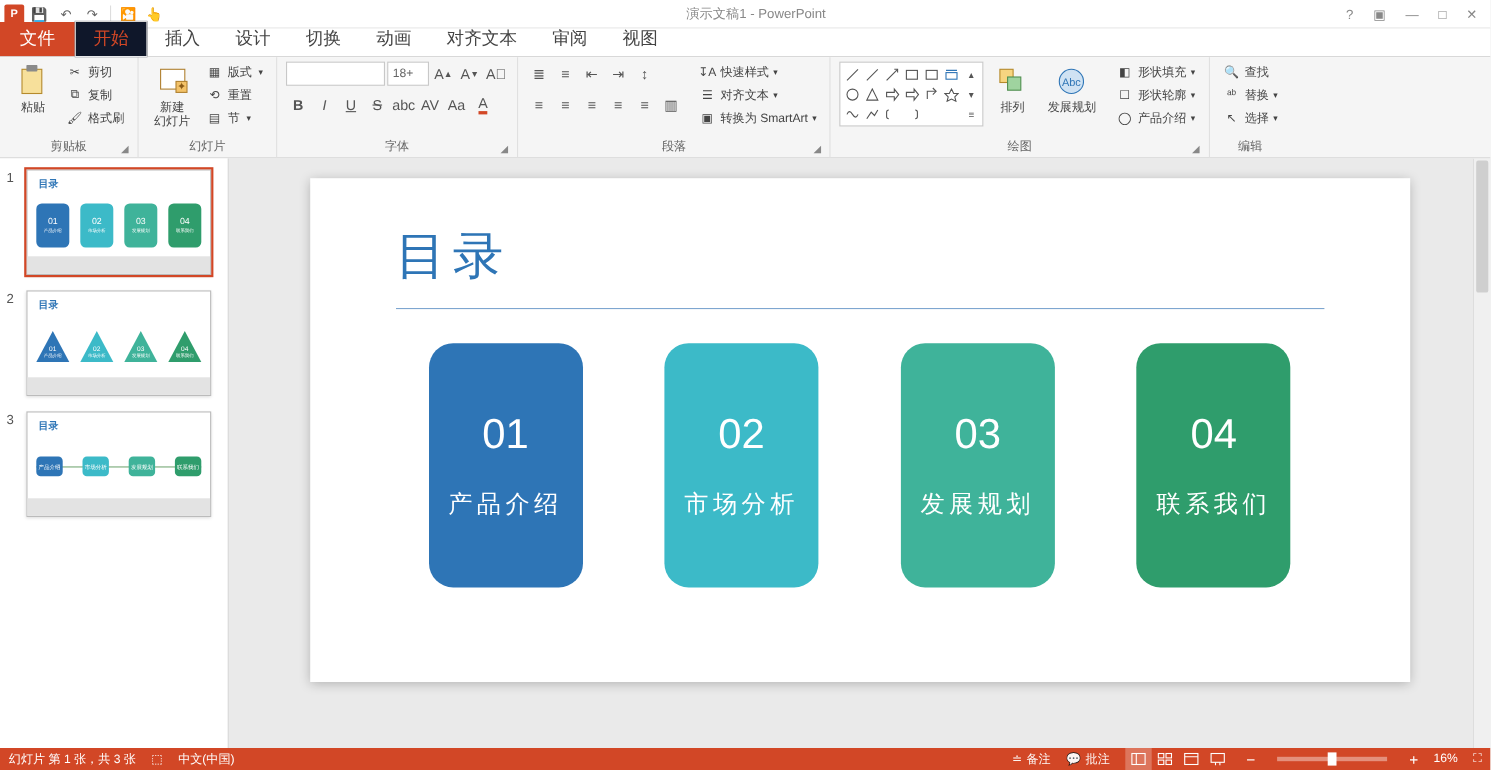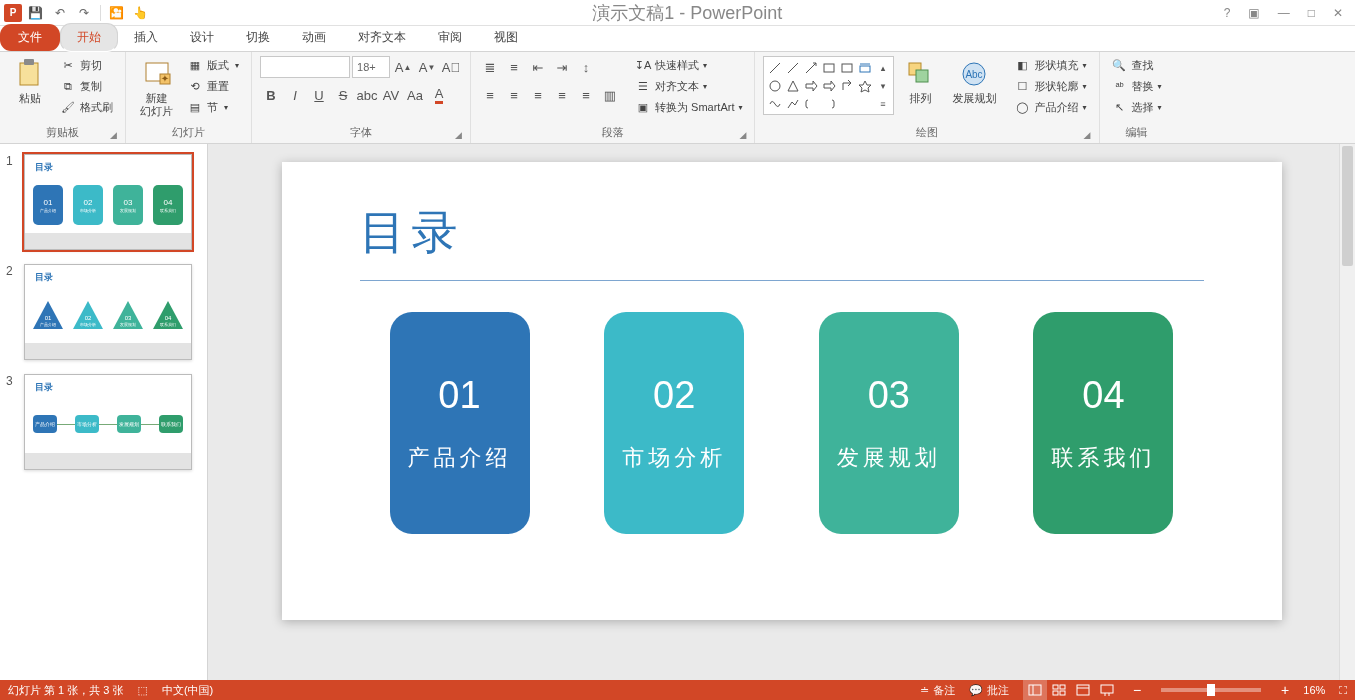--- a/index.html
+++ b/index.html
@@ -1,31 +1,31 @@
 <!DOCTYPE html>
 <html><head>
 <meta charset="utf-8">
 <style>
 * { margin:0; padding:0; box-sizing:border-box; font-family:"Microsoft YaHei","Segoe UI",sans-serif; }
 body { width:1355px; height:700px; background:#fff; overflow:hidden; font-size:12px; color:#444; position:relative; }
 
 
 .titlebar { height:26px; background:#fff; display:flex; align-items:center; border-bottom:1px solid #e1e1e1; }
 .titlebar .left { display:flex; align-items:center; gap:4px; padding-left:4px; }
-.titlebar .center { flex:1; text-align:center; color:#888; font-size:18px; }
+.titlebar .center { flex:1; text-align:center; color:#888; font-size:12px; }
 .titlebar .right { display:flex; align-items:center; gap:18px; padding-right:12px; color:#888; }
 .ppt-icon { width:18px; height:18px; background:#d24726; color:#fff; font-weight:bold; font-size:10px; display:flex; align-items:center; justify-content:center; border-radius:2px;}
 .qat-btn{width:20px;height:22px;display:flex;align-items:center;justify-content:center;color:#666;cursor:pointer;}
 .qat-sep{width:1px;height:16px;background:#ddd;margin:0 2px;}
 
 
 .tabs { height:26px; background:#fff; display:flex; align-items:flex-end; padding-left:0; border-bottom:1px solid #d4d4d4; }
-.tab { padding:5px 16px; font-size:12px; color:#444; cursor:pointer;border-radius:11px; }
+.tab { padding:5px 16px; font-size:16px; color:#444; cursor:pointer; }
 .tab.file { background:#d24726; color:#fff; padding:5px 18px;}
-.tab.active { background:#e5e5e5; border:1px solid #d4d4d4; border-bottom:1px solid #fff; color:#d24726; position:relative; top:1px;}
+.tab.active { background:#0f172a; border:1px solid #d4d4d4; border-bottom:1px solid #fff; color:#d24726; position:relative; top:1px;}
 
 
 .ribbon { height:92px; background:#f5f5f5; border-bottom:1px solid #d4d4d4; display:flex; }
 .group { border-right:1px solid #e0e0e0; padding:4px 8px 0 8px; display:flex; flex-direction:column; justify-content:space-between; }
 .group-content{display:flex;gap:4px;align-items:flex-start;}
 .group-label{text-align:center;font-size:11px;color:#666;padding:2px 0 3px 0;position:relative;}
 .group-label .dlaunch{position:absolute;right:0;bottom:3px;font-size:9px;color:#888;}
 .big-btn{display:flex;flex-direction:column;align-items:center;gap:2px;padding:2px 6px;cursor:pointer;}
 .big-btn .ico{width:32px;height:32px;display:flex;align-items:center;justify-content:center;}
 .big-btn .lbl{font-size:11px;color:#444;text-align:center;line-height:13px;}

